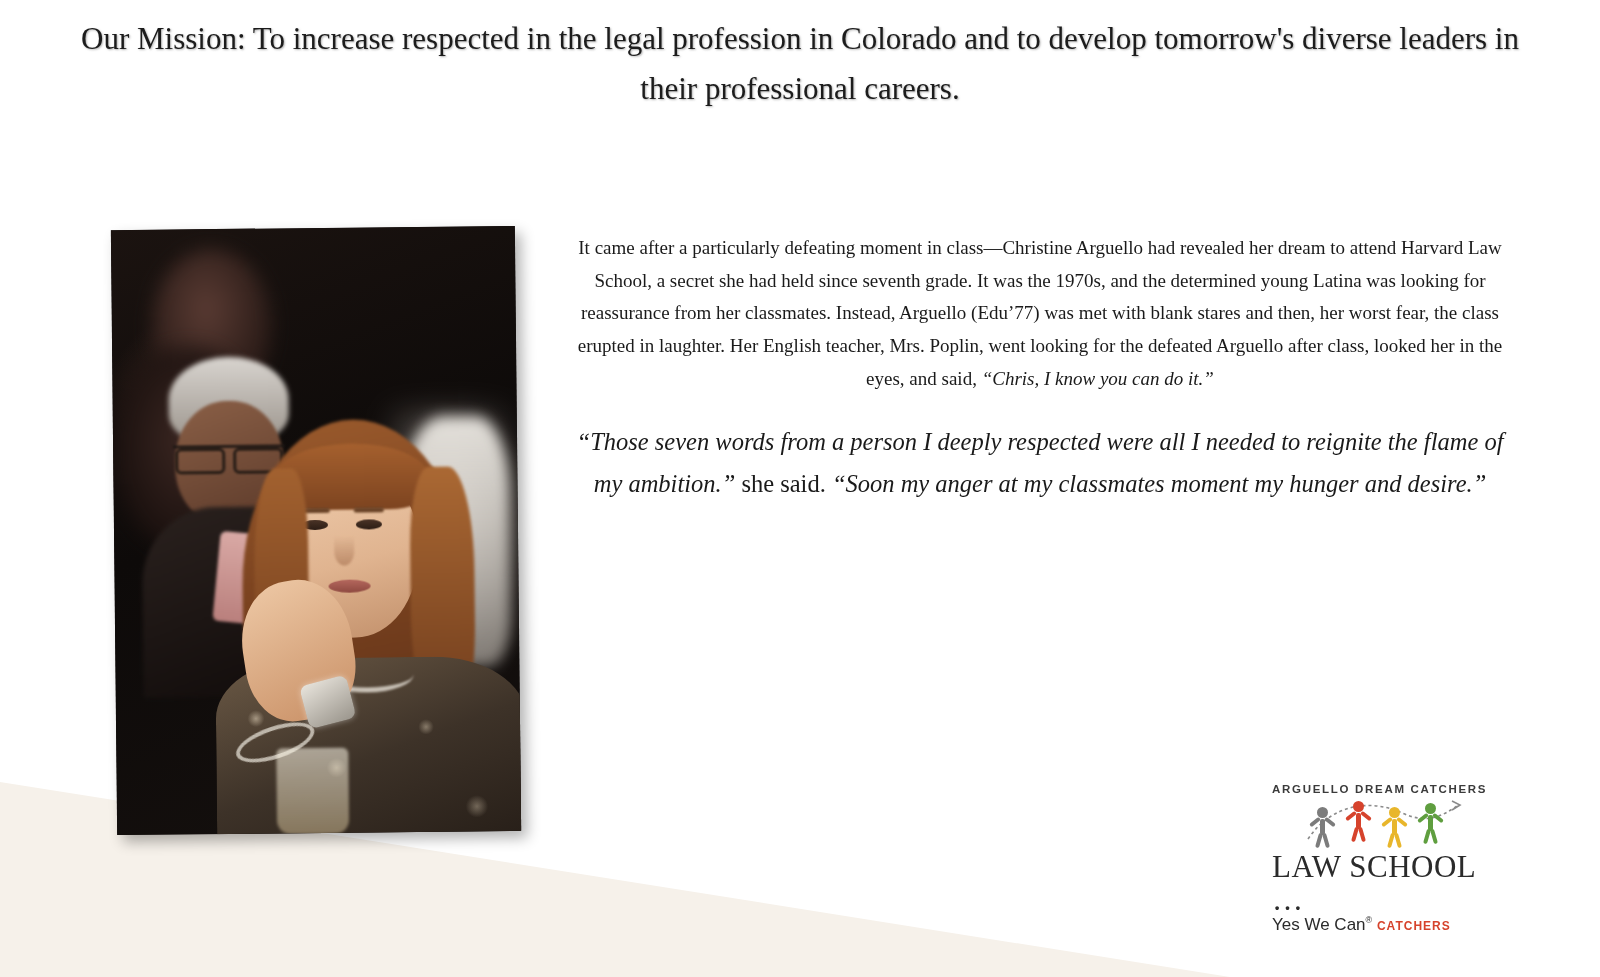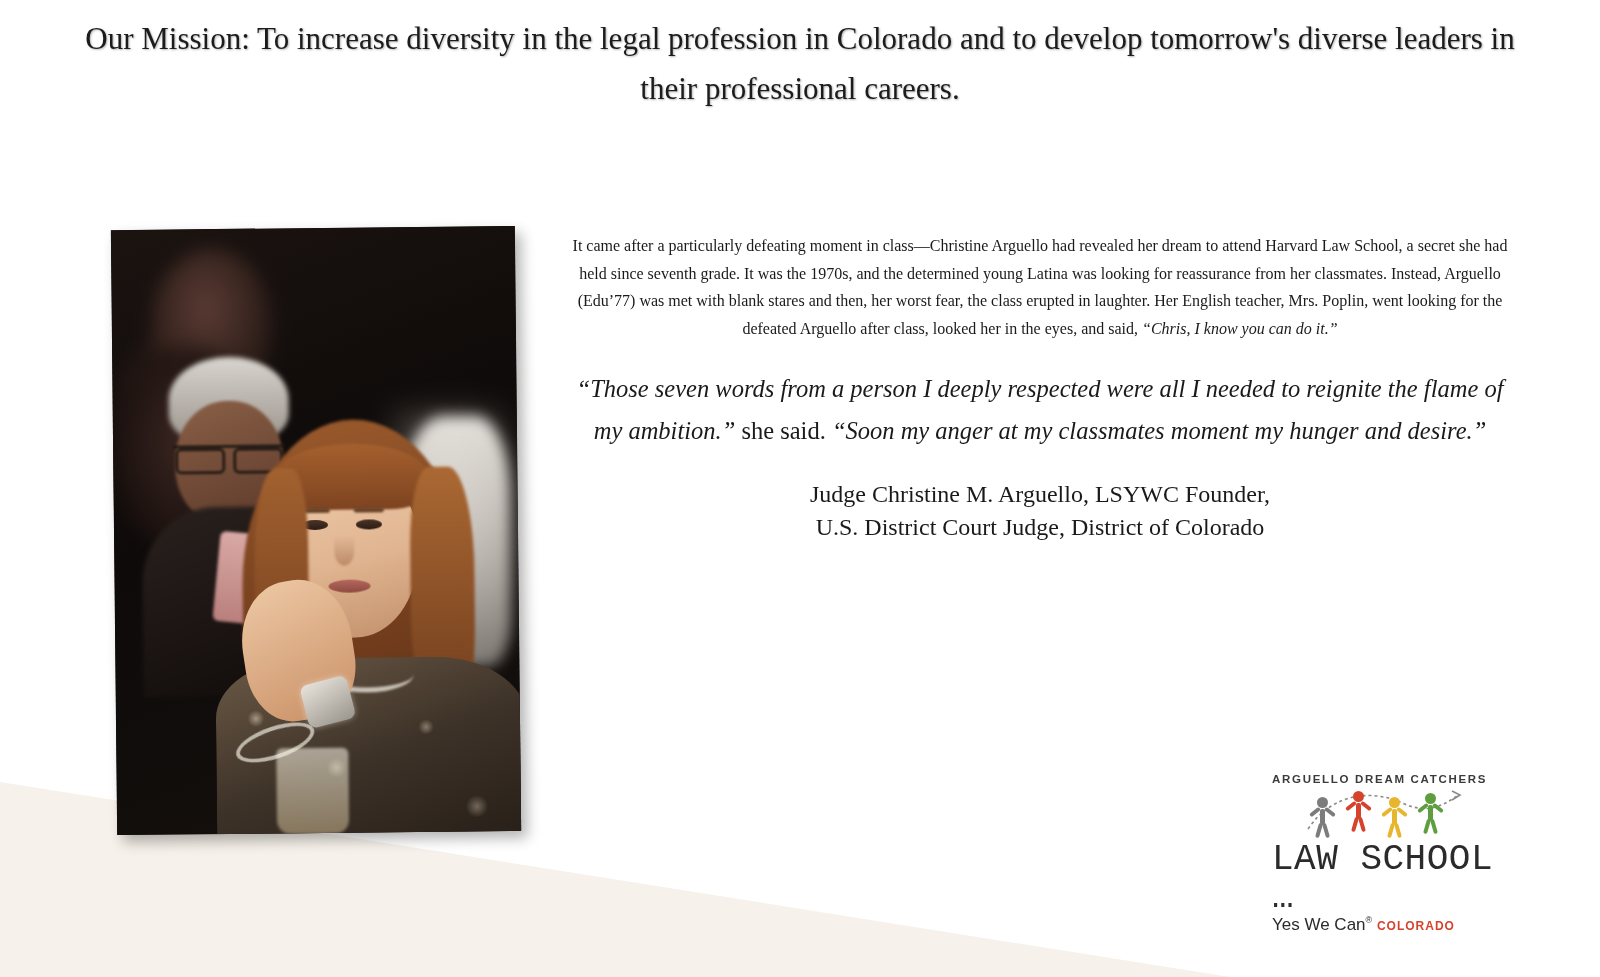--- a/index.html
+++ b/index.html
@@ -231,21 +231,21 @@
 
   
   .article {
     position: absolute;
     left: 565px;
     top: 232px;
     width: 950px;
     z-index: 3;
   }
   .para-1 {
-    font-size: 16px;
+    font-size: 19px;
     line-height: 1.72;
     text-align: center;
     margin: 0 0 6px 0;
   }
   .quote-inline {
     font-style: italic;
   }
   .para-2 {
     font-size: 24.5px;
     line-height: 1.72;
@@ -313,22 +313,22 @@
   .fig.yellow .head, .fig.yellow .body, .fig.yellow .arm-l, .fig.yellow .arm-r, .fig.yellow .leg-l, .fig.yellow .leg-r { background: #e8b62c; }
   .fig.green .head, .fig.green .body, .fig.green .arm-l, .fig.green .arm-r, .fig.green .leg-l, .fig.green .leg-r { background: #5f9e3f; }
   .fig.f1 { left: 8px; }
   .fig.f2 { left: 44px; bottom: 8px; }
   .fig.f3 { left: 80px; bottom: 2px; }
   .fig.f4 { left: 116px; bottom: 6px; }
   .swoosh {
     position: absolute; left: 0; top: 0; width: 170px; height: 50px;
   }
   .logo-main {
-    font-family: Liberation Mono, monospace;
-    font-size: 36px;
+    font-family: Liberation Serif, serif;
+    font-size: 31px;
     letter-spacing: 0.5px;
     color: #2b2b2b;
     line-height: 1.05;
   }
   .logo-sub {
     font-family: "Liberation Sans", sans-serif;
     font-size: 17px;
     color: #2b2b2b;
     line-height: 1.1;
   }
@@ -341,21 +341,21 @@
   .logo-sub .tm {
     font-size: 9px;
     vertical-align: super;
   }
 </style>
 </head>
 <body>
 
 <div class="cream-wedge"></div>
 
-<div class="mission">Our Mission: To increase diversity in the legal profession in Colorado and to develop tomorrow's diverse leaders in their professional careers.</div>
+<div class="mission">Our Mission: To increase respected in the legal profession in Colorado and to develop tomorrow's diverse leaders in their professional careers.</div>
 
 <div class="photo-wrap">
   <div class="photo">
     <div class="bg-head-1"></div>
     <div class="bg-head-2"></div>
     <div class="bg-light"></div>
     <div class="white-blob"></div>
 
     <div class="man">
       <div class="man-hair"></div>
@@ -386,24 +386,20 @@
     <div class="bangle"></div>
     <div class="glass"></div>
   </div>
 </div>
 
 <div class="article">
   <p class="para-1"><span>It came after a particularly defeating moment in class—Christine Arguello had revealed her dream to attend Harvard Law School, a secret she had held since seventh grade. It was the 1970s, and the determined young Latina was looking for reassurance from her classmates. Instead, Arguello (Edu’77) was met with blank stares and then, her worst fear, the class erupted in laughter. Her English teacher, Mrs. Poplin, went looking for the defeated Arguello after class, looked her in the eyes, and said, </span><span class="quote-inline">“Chris, I know you can do it.”</span></p>
 
   <p class="para-2"><span>“Those seven words from a person I deeply respected were all I needed to reignite the flame of my ambition.”</span><span class="said"> she said. </span><span>“Soon my anger at my classmates moment my hunger and desire.”</span></p>
 
-  <div class="attribution">
-    <div>Judge Christine M. Arguello, LSYWC Founder,</div>
-    <div>U.S. District Court Judge, District of Colorado</div>
-  </div>
 </div>
 
 <div class="logo">
   <div class="logo-top">ARGUELLO DREAM CATCHERS</div>
   <div class="logo-figures">
     <svg class="swoosh" viewBox="0 0 170 50">
       <path d="M6 40 C 30 4, 70 0, 100 14 C 124 25, 140 18, 156 6" fill="none" stroke="#8a8a8a" stroke-width="1.6" stroke-dasharray="3 3"></path>
       <path d="M150 2 L158 6 L150 11" fill="none" stroke="#8a8a8a" stroke-width="1.6"></path>
     </svg>
     <div class="fig grey f1">
@@ -433,14 +429,14 @@
     <div class="fig green f4">
       <span class="head"></span>
         <span class="body"></span>
         <span class="arm-l"></span>
         <span class="arm-r"></span>
         <span class="leg-l"></span>
         <span class="leg-r"></span>
     </div>
   </div>
   <div class="logo-main">LAW SCHOOL …</div>
-  <div class="logo-sub"><span>Yes We Can</span><span class="tm">®</span> <span class="state">COLORADO</span></div>
+  <div class="logo-sub"><span>Yes We Can</span><span class="tm">®</span> <span class="state">CATCHERS</span></div>
 </div>
 
 </body></html>

